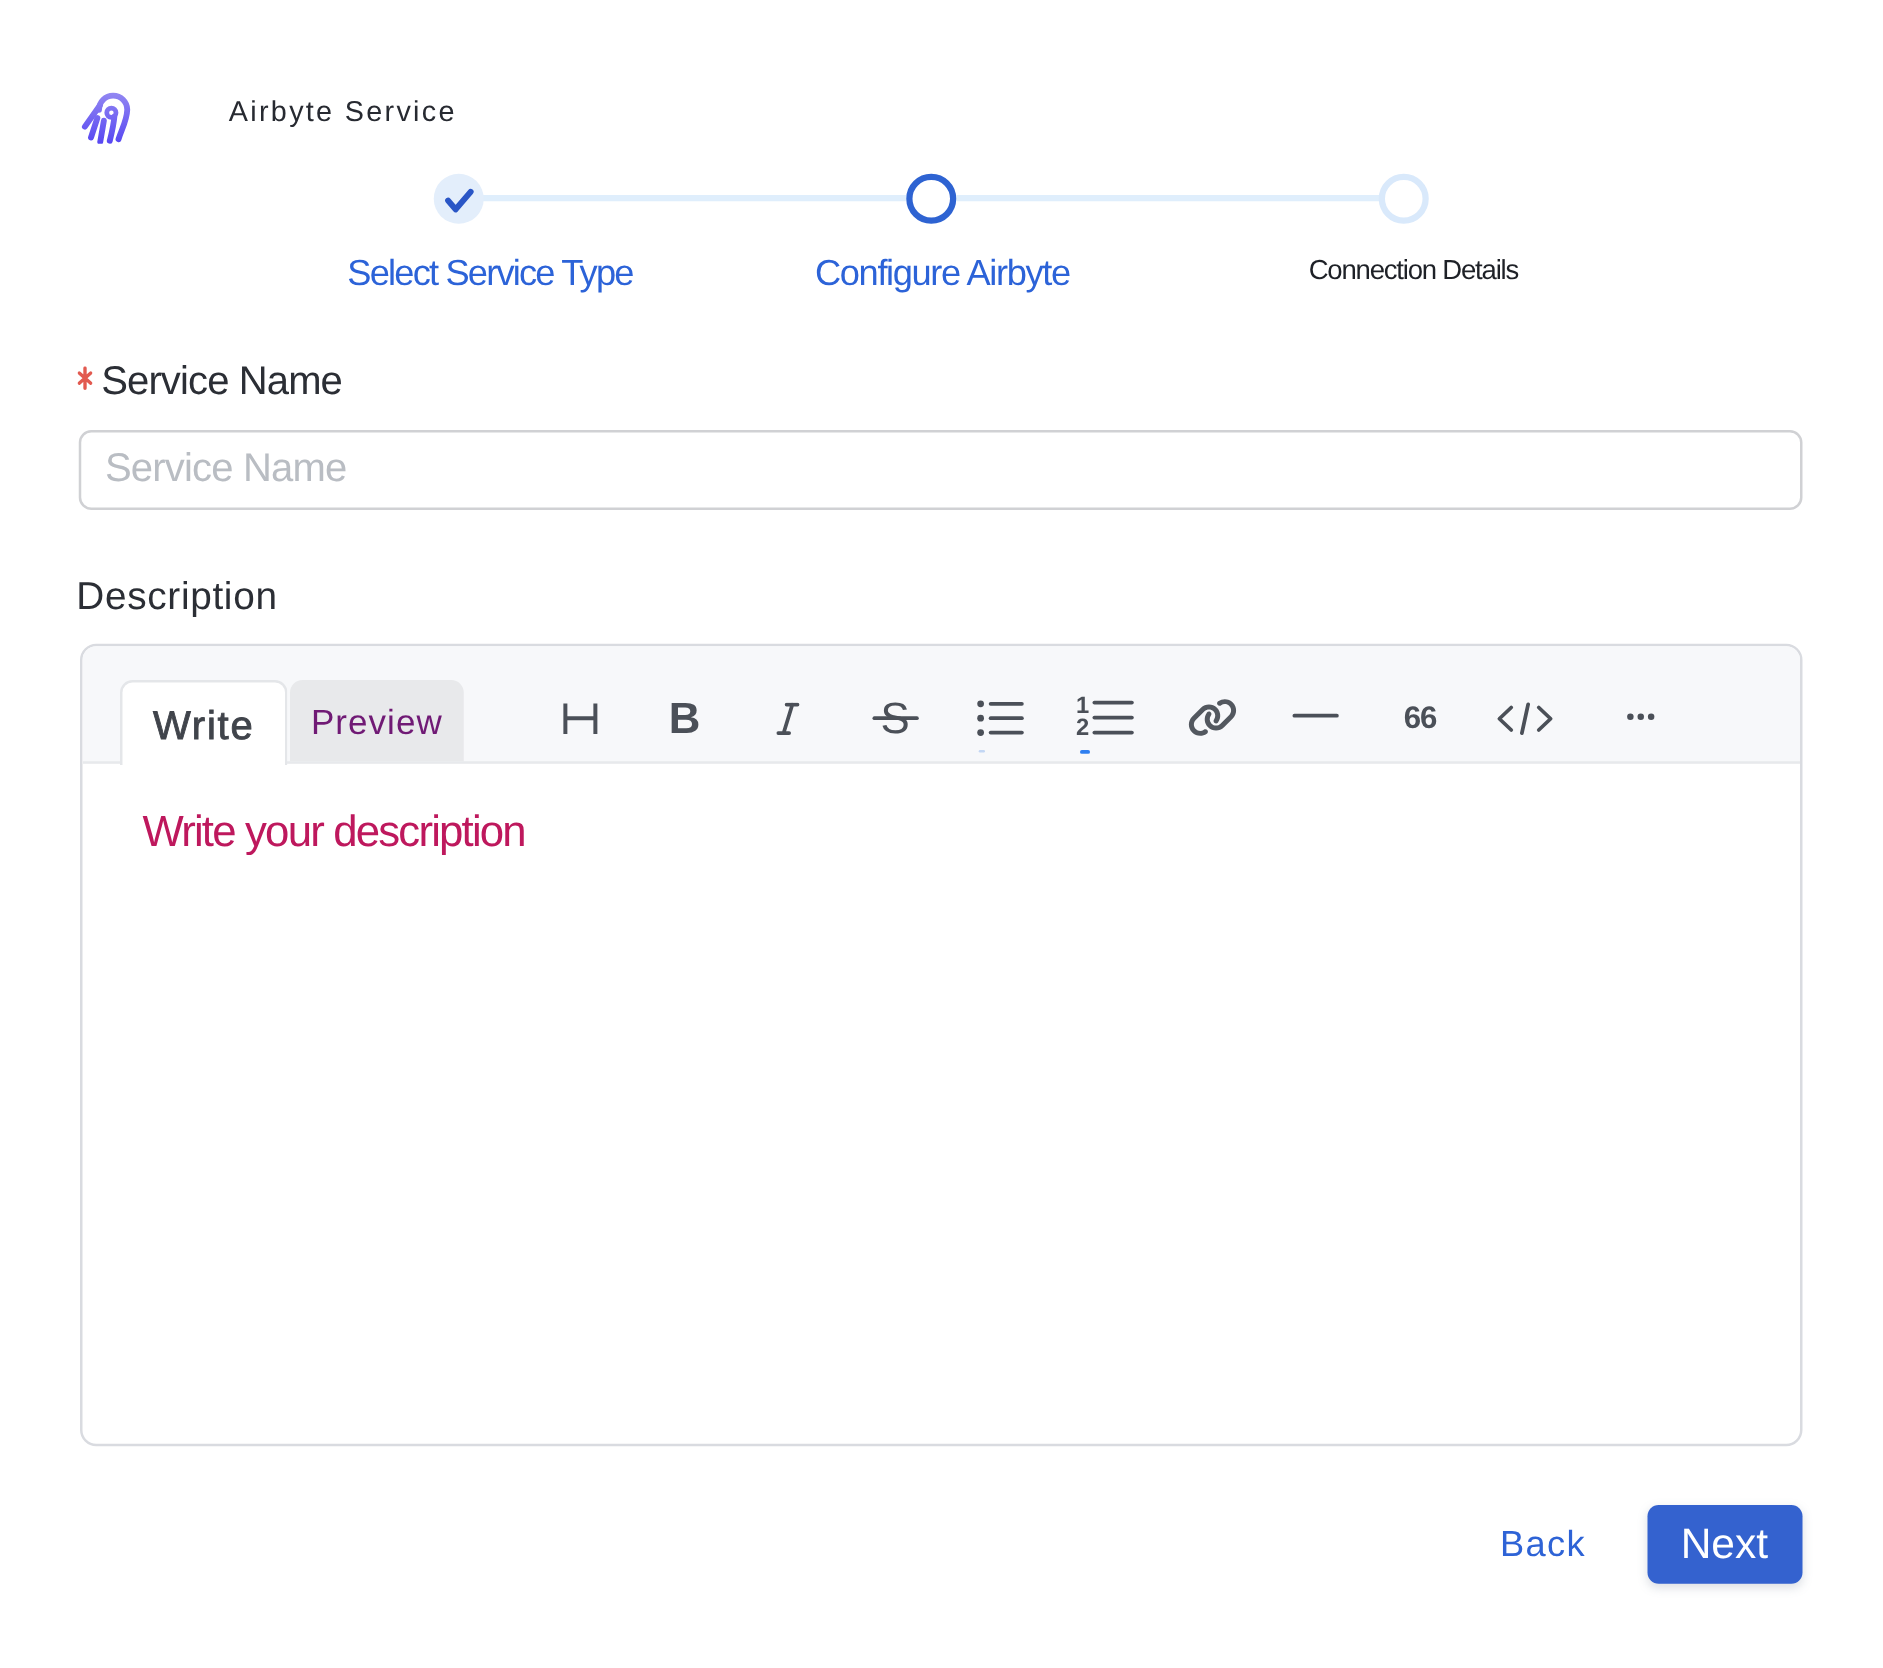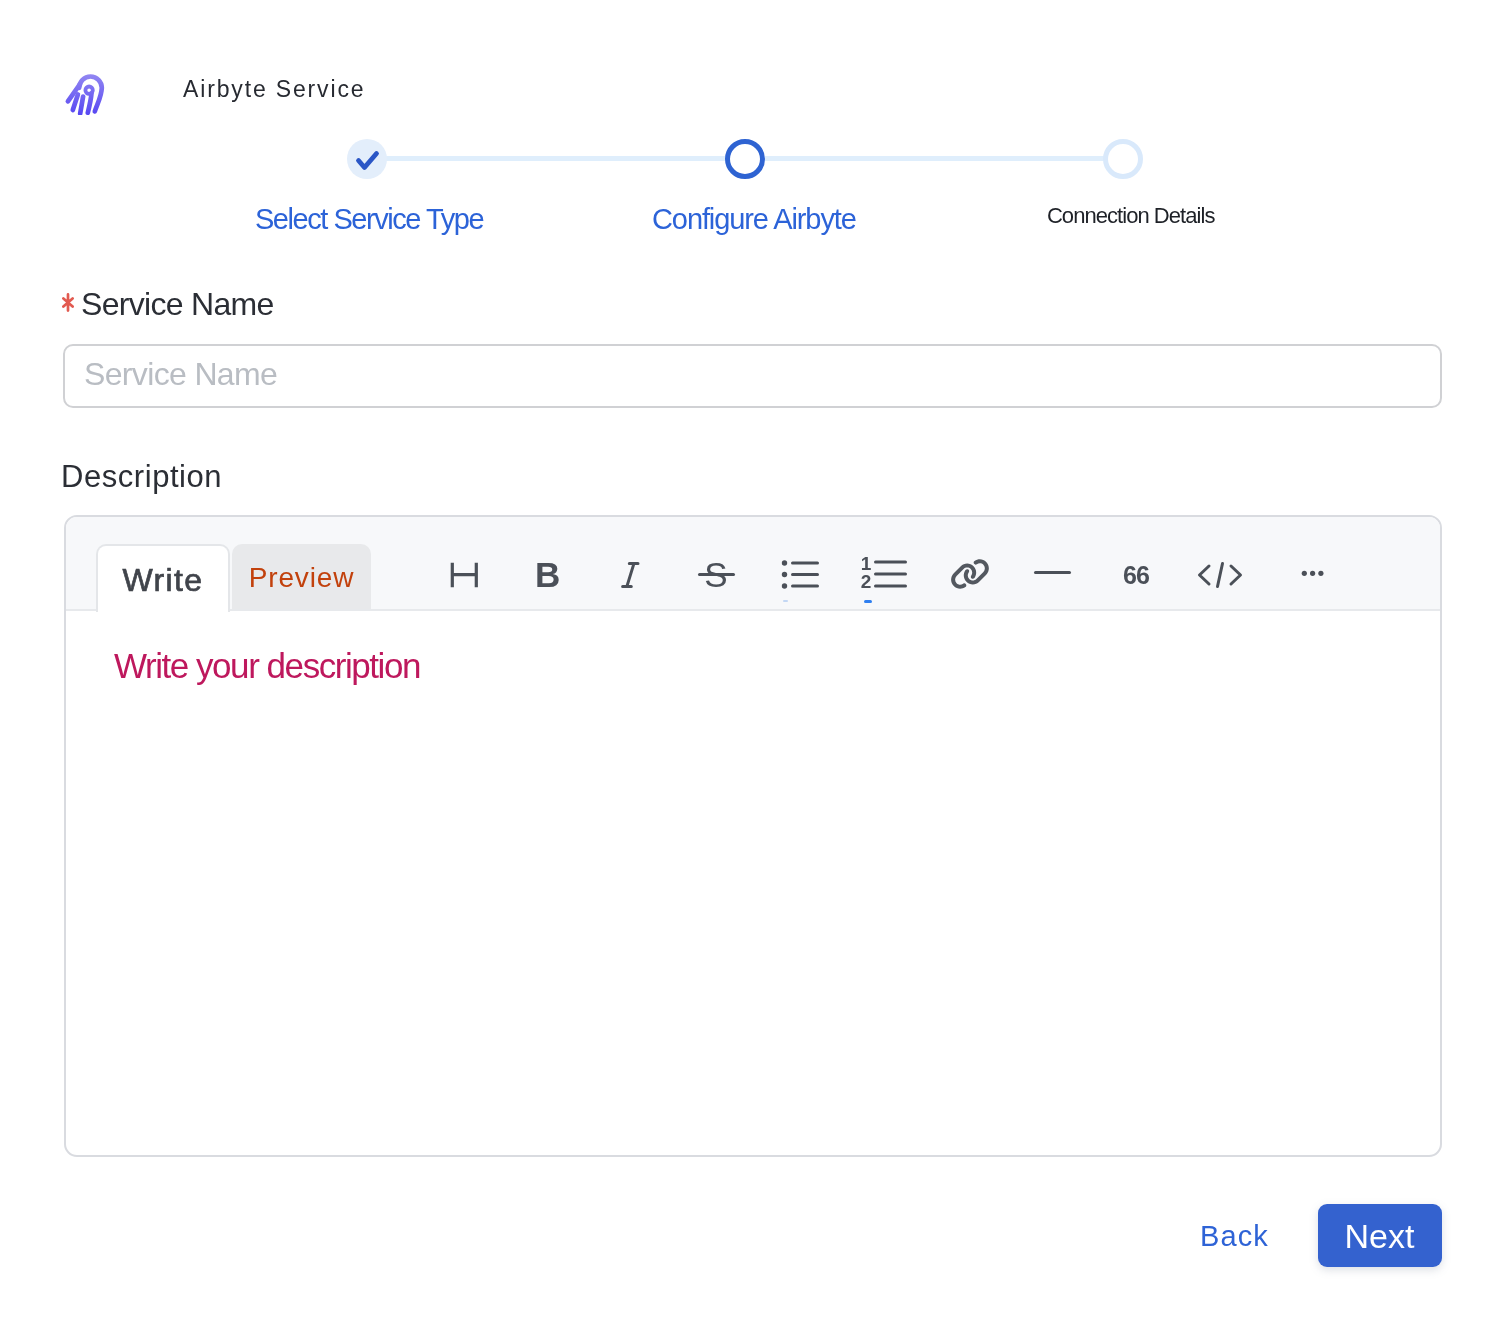--- a/index.html
+++ b/index.html
@@ -30,39 +30,39 @@
 
 <div class="abs" style="left:386px; top:156.4px; width:339px; height:4.4px; background:#dfeefc;"></div>
 <div class="abs" style="left:765px; top:156.4px; width:339px; height:4.4px; background:#dfeefc;"></div>
 <div class="abs" style="left:346.6px; top:138.5px; width:40px; height:40px; border-radius:50%; background:#e3eefb;"></div>
 <svg class="abs" style="left:346.6px; top:138.5px;" width="40" height="40" viewBox="0 0 40 40" fill="none">
   <path d="M 11.5 21.5 L 17.5 28.5 L 29.5 14.5" stroke="#2a56c6" stroke-width="4.8" stroke-linecap="round" stroke-linejoin="round"></path>
 </svg>
 <div class="abs" style="left:725.2px; top:138.5px; width:40px; height:40px; border-radius:50%; background:#fff; border:5.5px solid #2e63d2;"></div>
 <div class="abs" style="left:1103.2px; top:138.5px; width:40px; height:40px; border-radius:50%; background:#fff; border:5.5px solid #d9e9fb;"></div>
 
-<div class="abs" id="lbl1" style="left:369px; top:203px; transform:translateX(-50%); font-size:29px; color:#2c63d8; white-space:nowrap; letter-spacing:-1.45px;">Select Service Type</div>
+<div class="abs" id="lbl1" style="left:392px; top:203px; transform:translateX(-50%); font-size:29px; color:#2c63d8; white-space:nowrap; letter-spacing:-1.45px;">Select Service Type</div>
 <div class="abs" id="lbl2" style="left:753.9px; top:203px; transform:translateX(-50%); font-size:29px; color:#2c63d8; white-space:nowrap; letter-spacing:-1.1px;">Configure Airbyte</div>
 <div class="abs" id="lbl3" style="left:1130.7px; top:203px; transform:translateX(-50%); font-size:22px; color:#1e2127; white-space:nowrap; letter-spacing:-0.95px;">Connection Details</div>
 
 <svg class="abs" style="left:62px; top:293px;" width="12" height="19" viewBox="0 0 12 19" stroke="#e25a50" stroke-width="2.7" stroke-linecap="round" fill="none">
     <path d="M 6 1.4 V 17.6 M 1.4 5.4 L 10.6 13.6 M 10.6 5.4 L 1.4 13.6"></path>
   </svg>
 <div class="abs" id="snlabel" style="left:81px; top:286px; font-size:32px; color:#2b2e35; letter-spacing:-0.7px;">Service Name</div>
 <div class="abs" style="left:63px; top:344px; width:1378.5px; height:64px; border:2px solid #d0d1d4; border-radius:10px; background:#fff;"></div>
 <div class="abs" id="snph" style="left:84px; top:356px; font-size:32px; color:#b9bdc3; letter-spacing:-0.65px;">Service Name</div>
 
 <div class="abs" id="desc" style="left:61px; top:459px; font-size:31px; color:#2b2e35; letter-spacing:0.55px;">Description</div>
 
 <div class="abs" style="left:64px; top:514.5px; width:1378px; height:642px; border:2px solid #d9dbe0; border-radius:13px; background:#fff; overflow:hidden;">
   <div style="position:absolute; left:0; top:0; width:100%; height:94px; background:#f7f8fa; border-bottom:2px solid #e7e9ec;"></div>
 </div>
 
 <div class="abs" style="left:232px; top:544px; width:139.3px; height:64.5px; background:#e8e9eb; border-radius:10px 10px 0 0;"></div>
-<div class="abs" id="tabprev" style="left:301.5px; top:562px; transform:translateX(-50%); font-size:28px; color:#c2410c; letter-spacing:0.85px;">Preview</div>
+<div class="abs" id="tabprev" style="left:301.5px; top:562px; transform:translateX(-50%); font-size:28px; color:#701a75; letter-spacing:0.85px;">Preview</div>
 <div class="abs" style="left:95.7px; top:544px; width:134.5px; height:68px; background:#fff; border:2px solid #e4e6e9; border-bottom:none; border-radius:10px 10px 0 0;"></div>
 <div class="abs" id="tabwrite" style="left:163px; top:562px; transform:translateX(-50%); font-size:32px; font-weight:400; -webkit-text-stroke:0.7px #40444b; color:#40444b; letter-spacing:1.4px;">Write</div>
 
 <svg class="abs" style="left:450px; top:562px;" width="29" height="26" viewBox="0 0 29 26" stroke="#4b5058" stroke-width="3.2" fill="none">
     <path d="M 2.3 0.8 V 25.2 M 26.3 0.8 V 25.2 M 2.3 12.6 H 26.3"></path>
   </svg>
 <div class="abs icon" id="icB" style="left:547.7px; top:575px; transform:translate(-50%,-50%); font-size:35px; font-weight:bold; color:#4b5058;">B</div>
 <svg class="abs" style="left:621px; top:562px;" width="19" height="26" viewBox="0 0 19 26" stroke="#4b5058" stroke-width="3" fill="none" stroke-linecap="round">
     <path d="M 8.3 1.6 H 17.0 M 1.6 24.4 H 10.3 M 12.9 1.6 L 5.9 24.4"></path>
   </svg>

